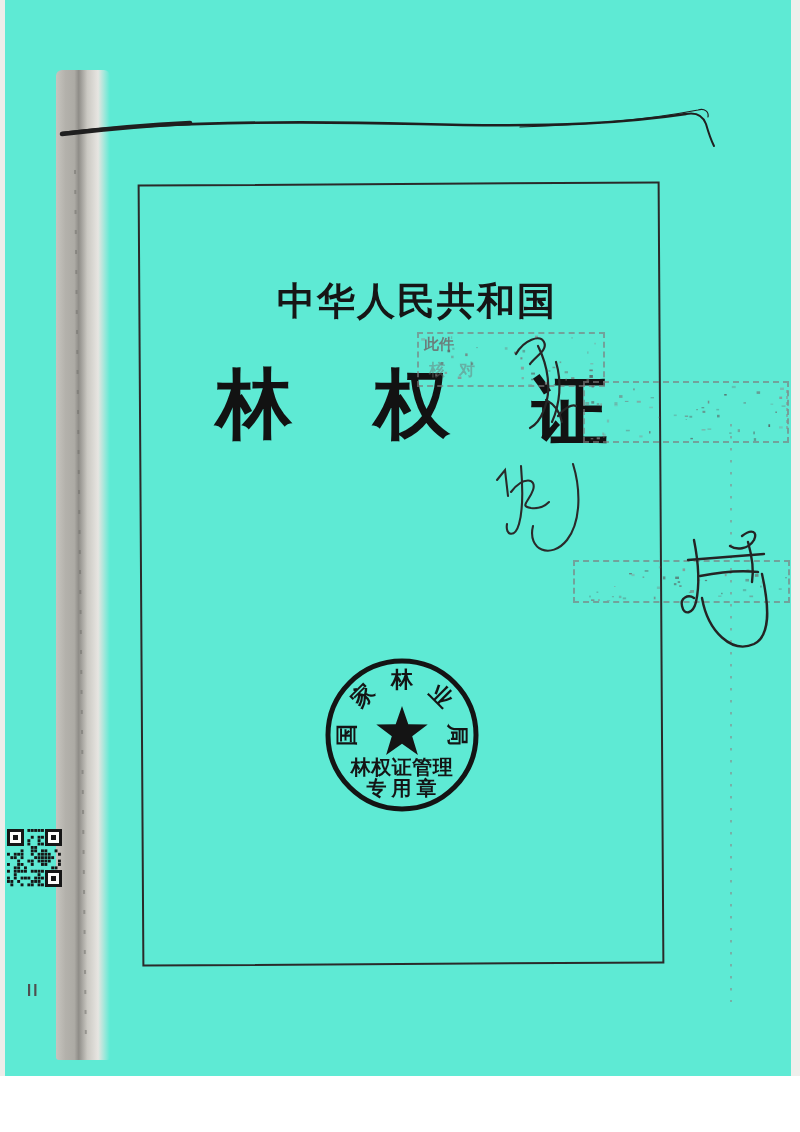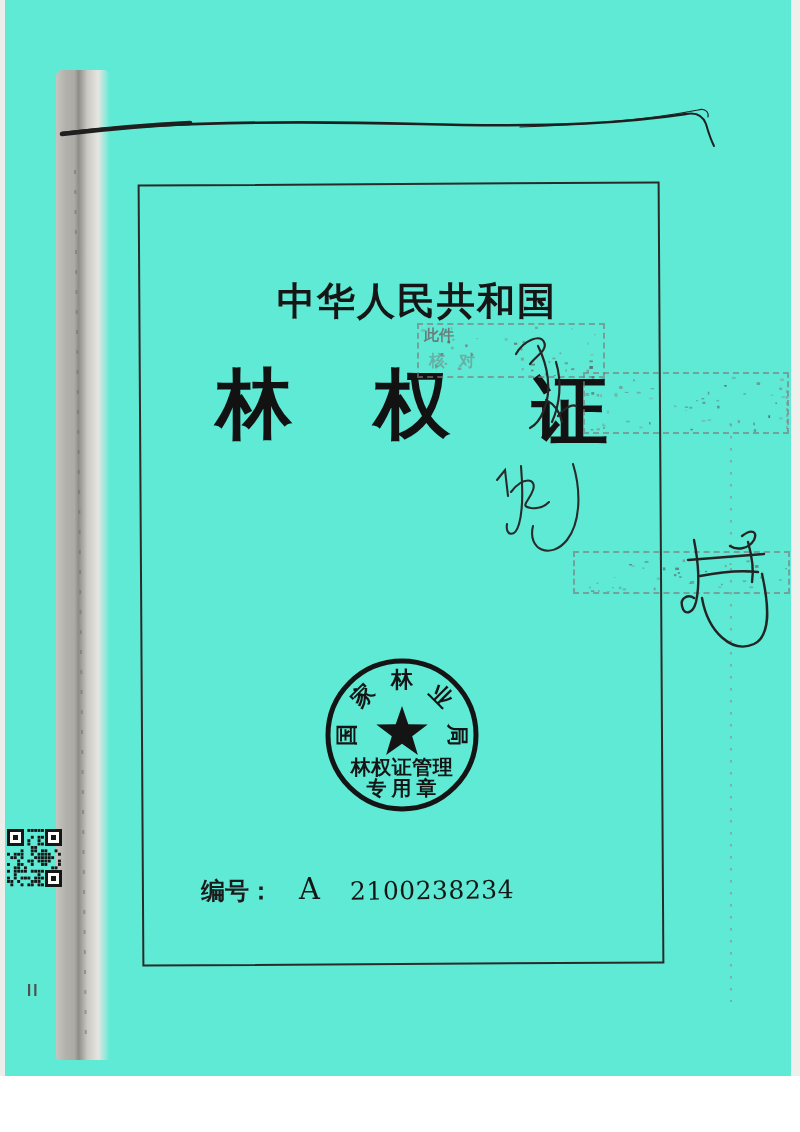--- a/index.html
+++ b/index.html
@@ -40,20 +40,21 @@
     position:absolute;left:216px;top:364px;width:392px;
     display:flex;justify-content:space-between;
     font-size:76px;font-weight:bold;line-height:1.05;color:#121212;
   }
   .cert-title .c2{position:relative;top:7px;}
 
   
   .faintstamp{
     position:absolute;border:2px dashed rgba(125,125,125,.65);
     box-sizing:border-box;
+    margin-top:9px;
   }
   .faintstamp svg{position:absolute;left:0;top:0;width:100%;height:100%;}
   .fs-txt{position:absolute;font-weight:bold;color:#6d6d6d;}
   .fs1-a{left:5px;top:1px;font-size:15px;opacity:.85;}
   .fs1-b{left:10px;top:26px;font-size:16px;opacity:.45;letter-spacing:14px;}
 
   
   .seal{position:absolute;left:322px;top:655px;width:160px;height:160px;}
   .seal text{font-family:"Liberation Sans",sans-serif;font-weight:bold;fill:#141414;}
 
@@ -249,25 +250,20 @@
     <text transform="translate(24,80) rotate(-90)" text-anchor="middle" dy="8" font-size="22">国</text>
     <text transform="translate(40.4,40.4) rotate(-45)" text-anchor="middle" dy="8" font-size="22">家</text>
     <text transform="translate(80,24)" text-anchor="middle" dy="8" font-size="22">林</text>
     <text transform="translate(119.6,40.4) rotate(45)" text-anchor="middle" dy="8" font-size="22">业</text>
     <text transform="translate(136,80) rotate(90)" text-anchor="middle" dy="8" font-size="22">局</text>
     <polygon fill="#141414" points="80,51 86.3,69.2 105.7,69.6 90.2,81.3 95.9,99.9 80,88.8 64.1,99.9 69.8,81.3 54.3,69.6 73.7,69.2"></polygon>
     <text x="80" y="119" text-anchor="middle" font-size="20" letter-spacing="0.5">林权证管理</text>
     <text x="82" y="140" text-anchor="middle" font-size="20" letter-spacing="5">专用章</text>
   </svg>
 
-  <div class="serial">
-    <span class="lab">编号：</span>
-    <span class="pre">A</span>
-    <span class="num">2100238234</span>
-  </div>
 
   <svg class="qr" id="qr-svg" viewBox="0 0 57 61">
       <rect x="1.0" y="25.8" width="2.9" height="2.9" fill="#161616"></rect>
       <rect x="1.0" y="36.0" width="2.9" height="2.9" fill="#161616"></rect>
       <rect x="1.0" y="42.8" width="2.9" height="2.9" fill="#161616"></rect>
       <rect x="1.0" y="49.6" width="2.9" height="2.9" fill="#161616"></rect>
       <rect x="1.0" y="53.0" width="2.9" height="2.9" fill="#161616"></rect>
       <rect x="4.4" y="29.2" width="2.9" height="2.9" fill="#161616"></rect>
       <rect x="4.4" y="53.0" width="2.9" height="2.9" fill="#161616"></rect>
       <rect x="4.4" y="56.4" width="2.9" height="2.9" fill="#161616"></rect>

